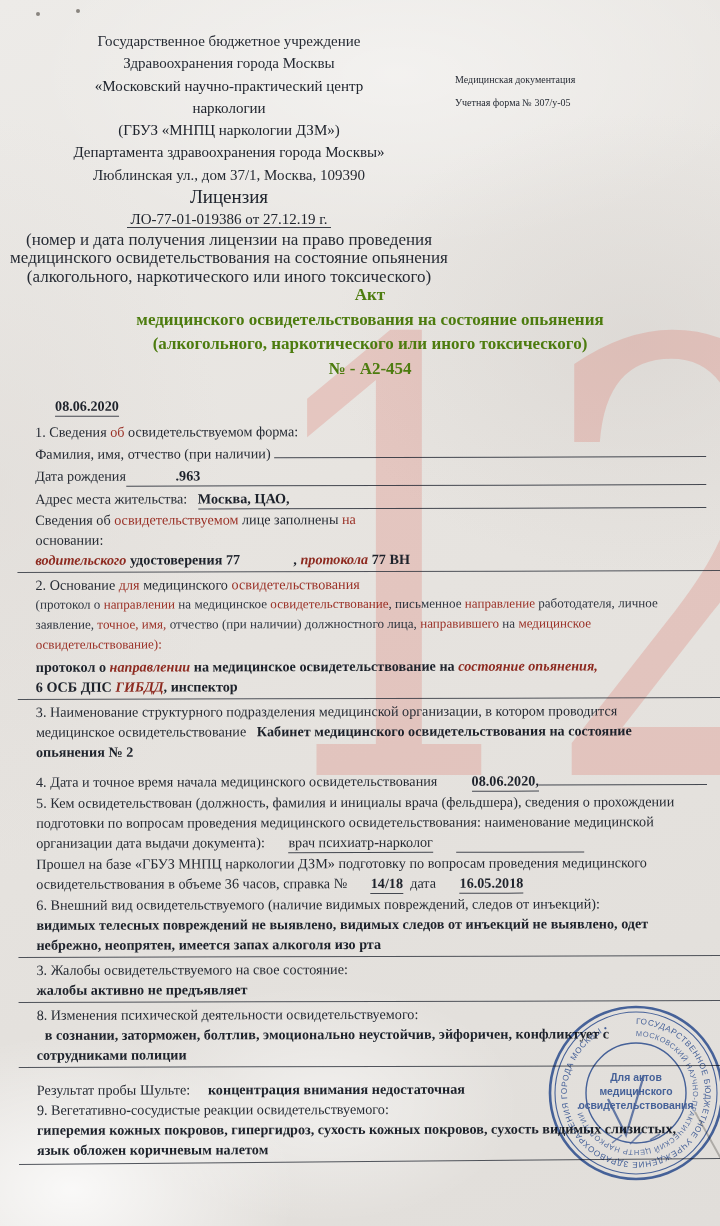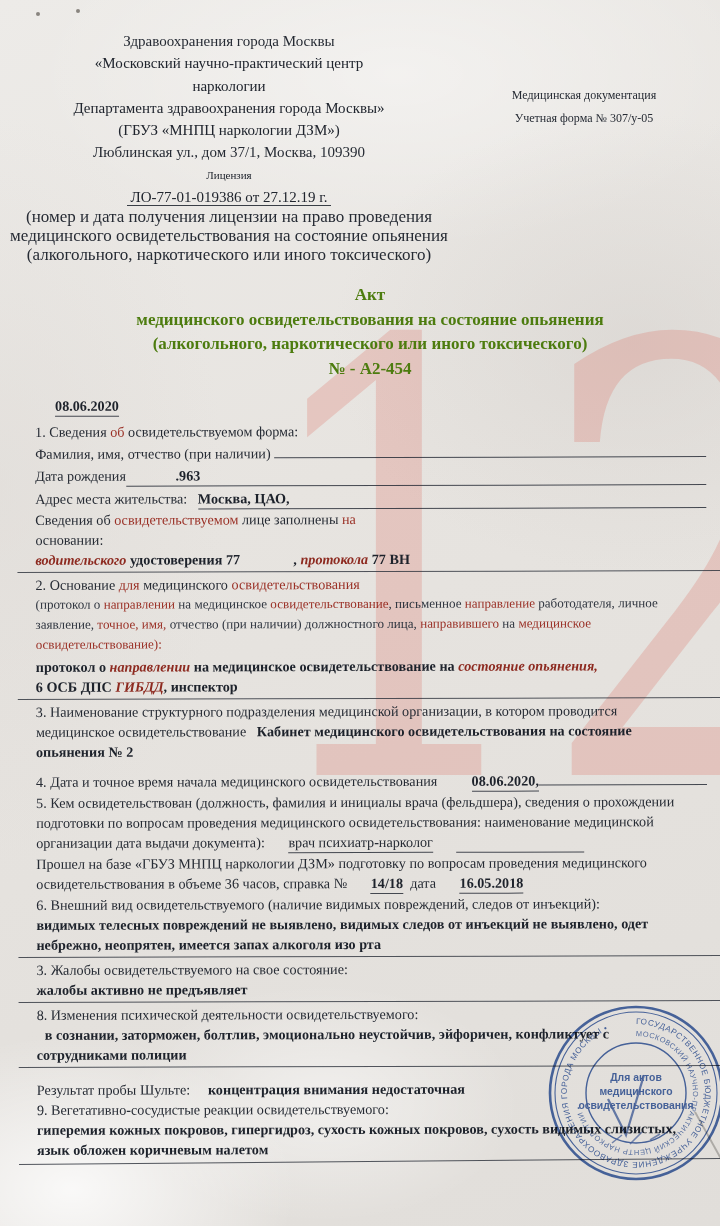--- a/index.html
+++ b/index.html
@@ -20,27 +20,27 @@
     position:absolute;left:250px;top:268px;z-index:1;
     font-family:"DejaVu Serif",serif;font-size:600px;line-height:1;font-weight:normal;
     color:rgba(217,92,78,.22);letter-spacing:-10px;
     transform:scaleX(.78);transform-origin:left top;
   }
   
   .hl{position:absolute;left:0;top:30px;width:458px;text-align:center;z-index:2;
       font-size:15px;line-height:22.3px;color:#262b34;}
   .hl div{white-space:nowrap;}
   .hl .b{font-weight:normal;color:#20252e;}
-  .hl .lic{font-size:11px;}
+  .hl .lic{font-size:19px;}
   .hl .u span{border-bottom:1.6px solid rgba(38,43,52,.9);padding:0 4px;}
   .hl .note{font-size:17px;line-height:18.8px;}
   .hl .note:first-of-type{margin-top:3px;}
   
-  .hr2{position:absolute;left:455px;top:84px;width:258px;text-align:center;z-index:2;
-      font-size:12px;line-height:23px;color:#262b34;}
+  .hr2{position:absolute;left:455px;top:68px;width:258px;z-index:2;
+      font-size:10px;line-height:23px;color:#262b34;}
   
   .ttl{position:absolute;left:30px;top:283px;width:680px;text-align:center;z-index:2;
       font-weight:bold;font-size:17px;line-height:24.6px;color:#4d7c0f;}
   
   .bodyflow{position:absolute;left:36px;top:395px;right:13px;z-index:2;transform:rotate(-0.15deg);}
   .bl{display:flex;align-items:baseline;white-space:pre;line-height:20px;font-size:14.2px;color:#262b34;}
   .bl.s{font-size:13.1px;color:#303640;}
   .bl.ind{padding-left:8px;}
   .bl span{white-space:pre;}
   .bl .b{font-weight:bold;color:#1d222b;}
@@ -61,25 +61,26 @@
 </style>
 </head>
 <body>
 
 <div class="dot" style="left:36px;top:12px"></div>
 <div class="dot" style="left:76px;top:9px"></div>
 
 <div class="wm">12</div>
 
 <div class="hl">
+    <div class=""><span>Государственное бюджетное учреждение</span></div>
     <div class=""><span>Здравоохранения города Москвы</span></div>
     <div class="b"><span>«Московский научно-практический центр</span></div>
     <div class="b"><span>наркологии</span></div>
+    <div class="b"><span>(ГБУЗ «МНПЦ наркологии ДЗМ»)</span></div>
     <div class="b"><span>Департамента здравоохранения города Москвы»</span></div>
-    <div class="b"><span>(ГБУЗ «МНПЦ наркологии ДЗМ»)</span></div>
     <div class=""><span>Люблинская ул., дом 37/1, Москва, 109390</span></div>
     <div class="b lic"><span>Лицензия</span></div>
     <div class="b u"><span>ЛО-77-01-019386  от 27.12.19 г.</span></div>
     <div class="note"><span>(номер и дата получения лицензии на право проведения</span></div>
     <div class="note"><span>медицинского освидетельствования на состояние опьянения</span></div>
     <div class="note"><span>(алкогольного, наркотического или иного токсического)</span></div>
   </div>
 
 <div class="hr2">
     <div>Медицинская документация</div>

